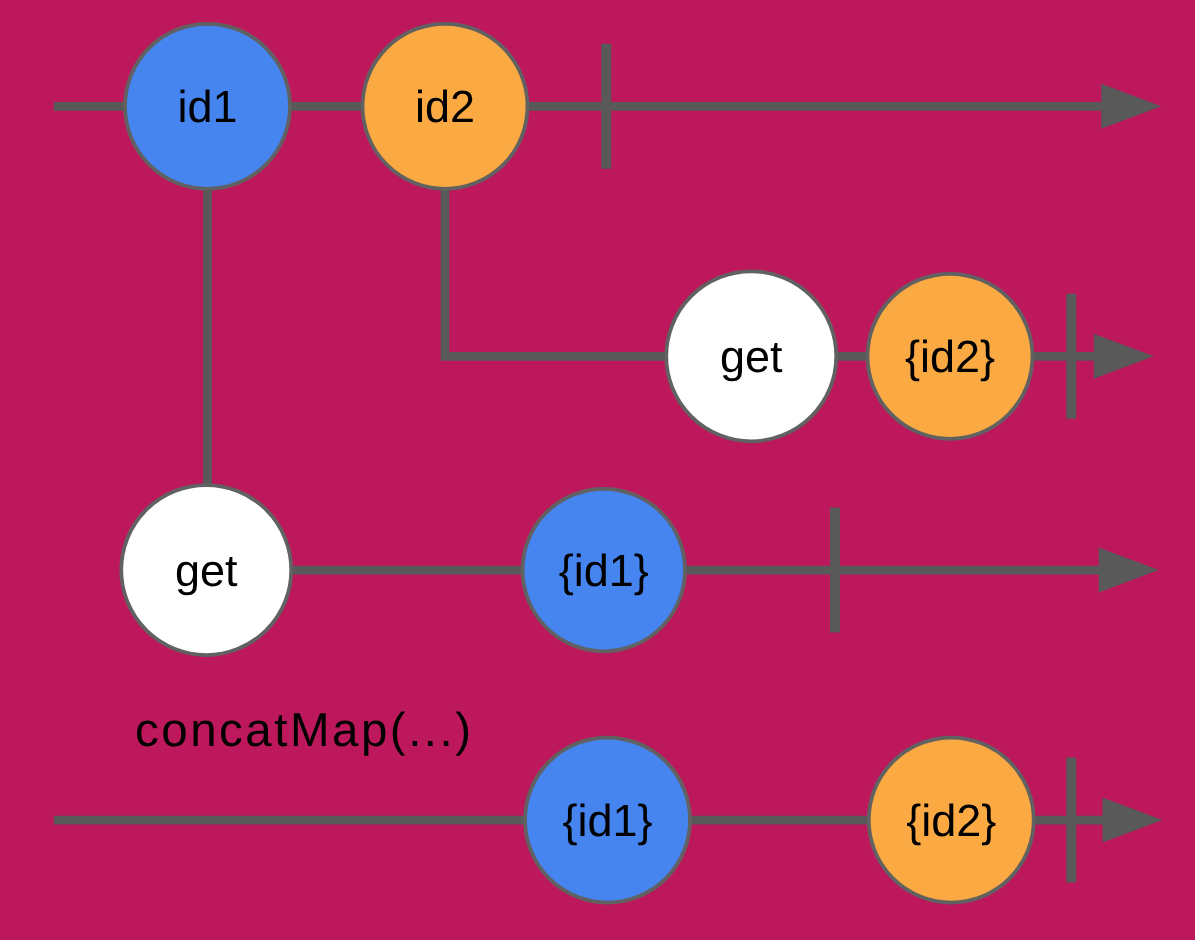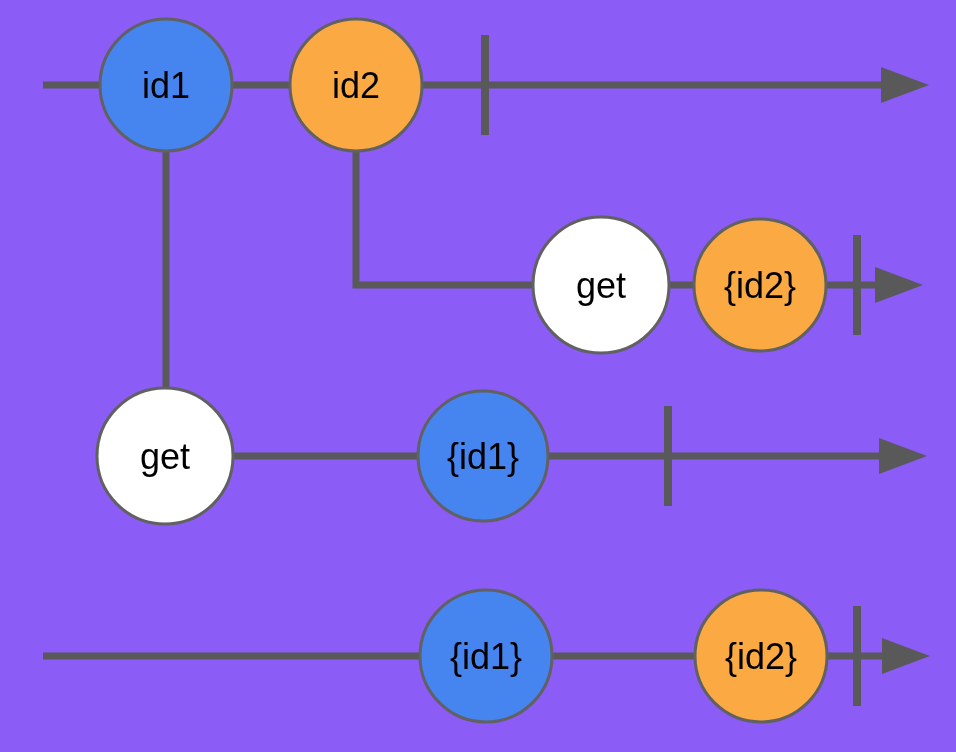--- a/index.html
+++ b/index.html
@@ -5,21 +5,21 @@
   html, body {
     margin: 0;
     padding: 0;
     background: #ffffff;
     font-family: "Liberation Sans", sans-serif;
   }
   #stage {
     position: relative;
     width: 956px;
     height: 752px;
-    background: #8b5cf6;
+    background: #be185d;
     overflow: hidden;
   }
   #diagram-svg {
     position: absolute;
     left: 0;
     top: 0;
     font-family: "Liberation Sans", sans-serif;
   }
   #operator-label {
     position: absolute;
@@ -65,13 +65,14 @@
       <circle cx="483" cy="456" r="65" fill="#4684f0" stroke="#616161" stroke-width="3"></circle>
       <text x="483" y="456" dy="0.35em" text-anchor="middle" font-size="36" fill="#000000">{id1}</text>
       <line x1="43" y1="656" x2="884" y2="656" stroke="#595959" stroke-width="7"></line>
       <line x1="857" y1="606" x2="857" y2="706" stroke="#595959" stroke-width="8"></line>
       <polygon points="882,638 882,674 930,656" fill="#595959"></polygon>
       <circle cx="486" cy="656" r="66" fill="#4684f0" stroke="#616161" stroke-width="3"></circle>
       <text x="486" y="656" dy="0.35em" text-anchor="middle" font-size="36" fill="#000000">{id1}</text>
       <circle cx="761" cy="656" r="66" fill="#fba942" stroke="#616161" stroke-width="3"></circle>
       <text x="761" y="656" dy="0.35em" text-anchor="middle" font-size="36" fill="#000000">{id2}</text>
     </svg>
+  <div id="operator-label">concatMap(...)</div>
 </div>
 
 </body></html>

